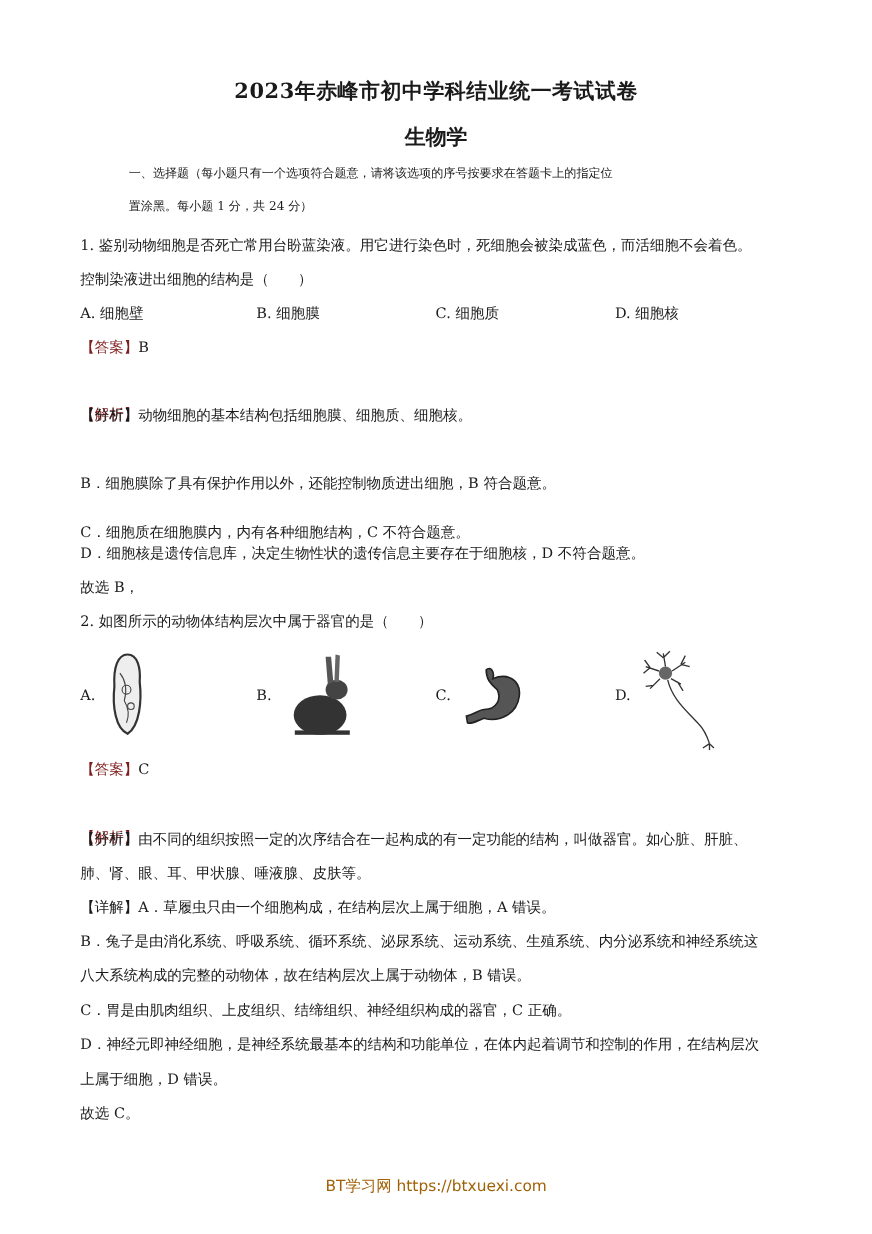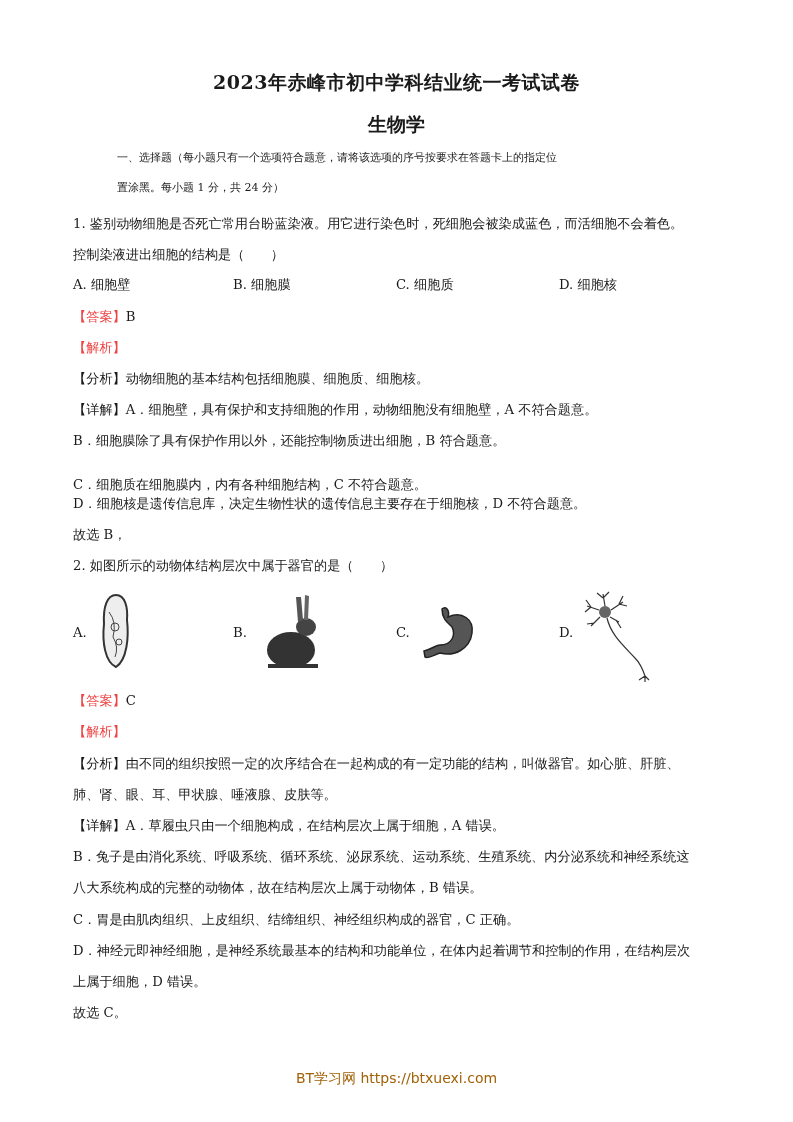--- a/index.html
+++ b/index.html
@@ -5,21 +5,21 @@
   html, body { margin: 0; padding: 0; background: #ffffff; }
   body { width: 793px; height: 1122px; position: relative; overflow: hidden;
          font-family: "DejaVu Serif", "Liberation Serif", serif; color: #1a1a1a; }
   .page { position: absolute; left: 0; top: 0; width: 793px; height: 1122px; }
   .title { position: absolute; left: 0; width: 793px; text-align: center; font-weight: bold;
            font-family: "DejaVu Serif", serif; }
   .t1 { top: 70px; font-size: 19px; letter-spacing: 0.5px; }
   .t2 { top: 112px; font-size: 19px; }
   .line { position: absolute; left: 73px; font-size: 13.2px; white-space: nowrap; line-height: 20px; }
   .section { position: absolute; left: 73px; font-size: 11px; font-weight: normal; white-space: nowrap; margin-left: 44px; }
-  .blue { color: #ef4444; }
+  .blue { color: #7f1d1d; margin-top: 30px; }
   .opt { position: absolute; font-size: 13.2px; white-space: nowrap; }
   .fig { position: absolute; }
   .footer { position: absolute; top: 1070px; left: 0; width: 793px; text-align: center;
             font-family: "DejaVu Sans", sans-serif; font-size: 14px; color: #a16207; }
 </style>
 </head>
 <body>
 
 <div class="page">
 
@@ -35,23 +35,20 @@
   <div class="opt" style="left:233px; top:276px">B. 细胞膜</div>
   <div class="opt" style="left:396px; top:276px">C. 细胞质</div>
   <div class="opt" style="left:559px; top:276px">D. 细胞核</div>
 
   <div class="line" style="top:307px">
     <span class="blue">【答案】</span><span>B</span>
   </div>
   <div class="line blue" style="top:338px">【解析】</div>
   <div class="line" style="top:369px">
     <span>【分析】</span><span>动物细胞的基本结构包括细胞膜、细胞质、细胞核。</span>
-  </div>
-  <div class="line" style="top:400px">
-    <span>【详解】</span><span>A．细胞壁，具有保护和支持细胞的作用，动物细胞没有细胞壁，A 不符合题意。</span>
   </div>
   <div class="line" style="top:431px">B．细胞膜除了具有保护作用以外，还能控制物质进出细胞，B 符合题意。</div>
   <div class="line" style="top:475px">C．细胞质在细胞膜内，内有各种细胞结构，C 不符合题意。</div>
   <div class="line" style="top:494px">D．细胞核是遗传信息库，决定生物性状的遗传信息主要存在于细胞核，D 不符合题意。</div>
   <div class="line" style="top:525px">故选 B，</div>
 
   <div class="line" style="top:556px">2. 如图所示的动物体结构层次中属于器官的是（　　）</div>
 
   <div class="opt" style="left:73px; top:625px">A.</div>
   <svg class="fig" style="left:95px; top:592px" width="42" height="78" viewBox="0 0 42 78">

